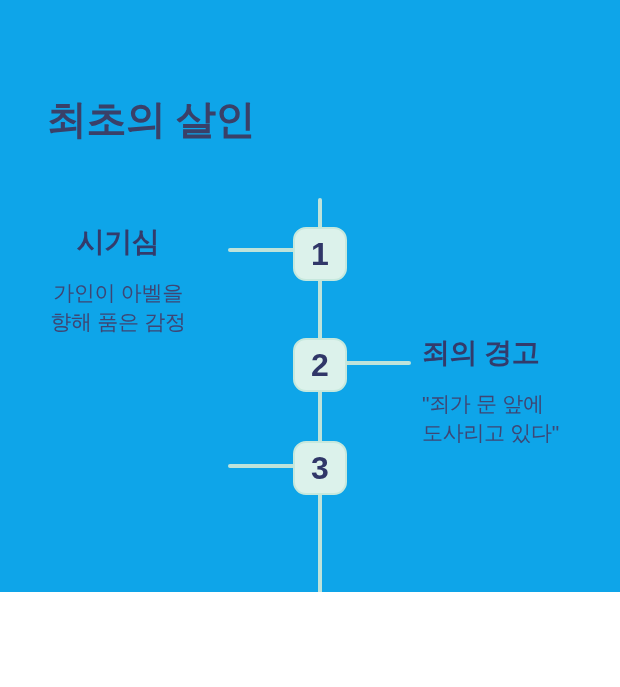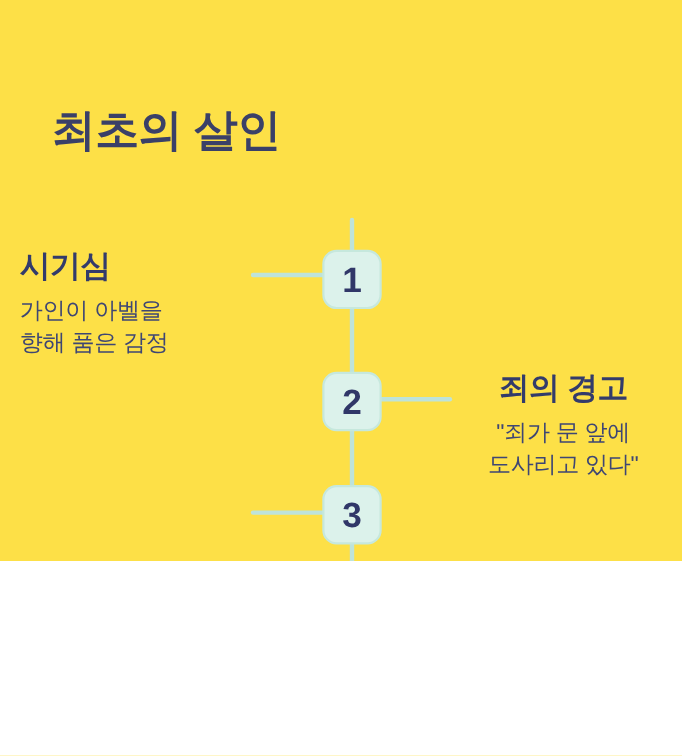--- a/index.html
+++ b/index.html
@@ -4,22 +4,22 @@
 <style>
   html, body {
     margin: 0;
     padding: 0;
     background: #ffffff;
     font-family: "Liberation Sans", "DejaVu Sans", sans-serif;
   }
   .canvas {
     position: relative;
     width: 620px;
-    height: 510px;
-    background: #fde047;
+    height: 592px;
+    background: #0ea5e9;
     overflow: hidden;
   }
   .page-title {
     position: absolute;
     left: 47px;
     top: 96px;
     margin: 0;
     font-size: 40px;
     font-weight: 800;
     letter-spacing: -0.5px;
@@ -62,34 +62,34 @@
   .node-badge.b2 { top: 441px; }
   .node-number {
     font-size: 32px;
     font-weight: 800;
     color: #303768;
     line-height: 1;
   }
   .text-block {
     position: absolute;
   }
-  .text-block.left  { text-align: left; }
-  .text-block.right { text-align: center; }
+  .text-block.left  { text-align: center; }
+  .text-block.right { text-align: left; }
   .text-block.t0 { left: 18px;  top: 227px; width: 200px; }
   .text-block.t1 { left: 422px; top: 338px; width: 180px; }
   .text-block.t2 { left: 18px;  top: 439px; width: 197px; }
   .item-title {
     font-size: 28px;
     font-weight: 700;
     color: #333b6b;
     line-height: 30px;
     letter-spacing: -0.5px;
   }
   .item-desc {
-    margin-top: 11px;
+    margin-top: 21px;
     font-size: 21px;
     font-weight: 400;
     color: #3e4674;
     line-height: 29px;
     white-space: pre-line;
     letter-spacing: -0.3px;
   }
 </style>
 </head>
 <body>

